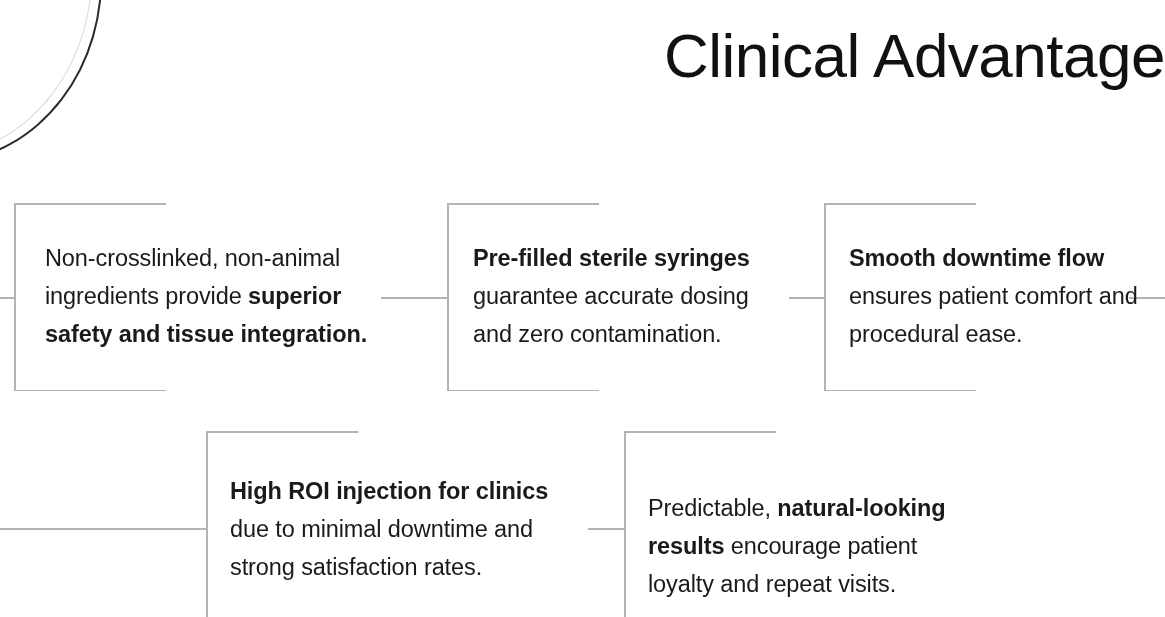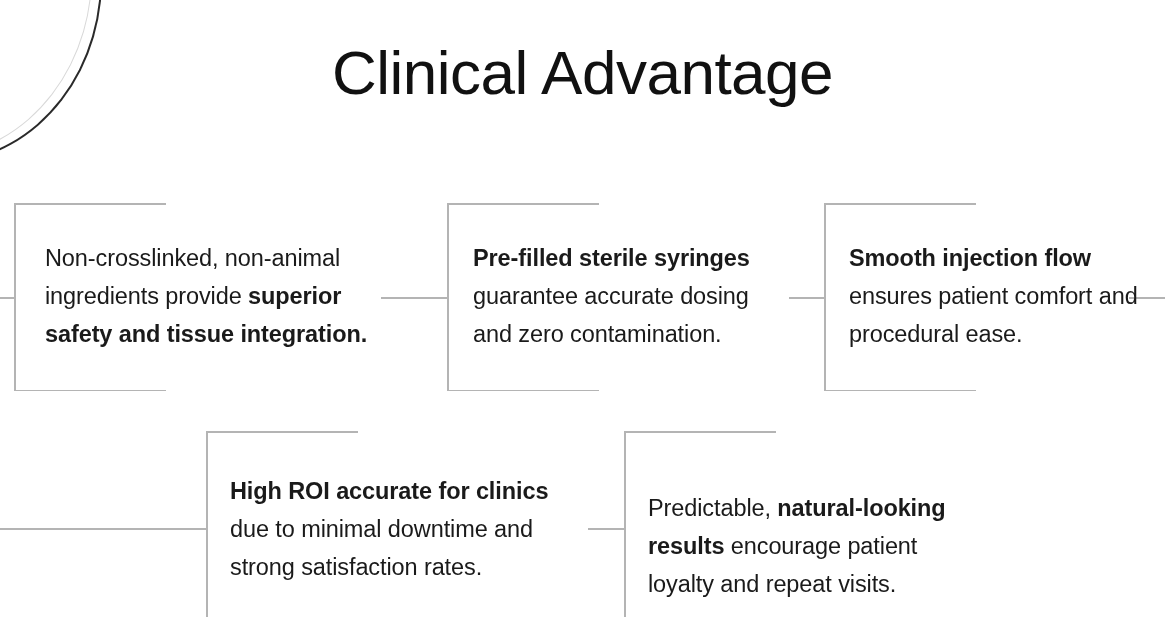--- a/index.html
+++ b/index.html
@@ -42,24 +42,24 @@
     border: 1px solid #d9d9d9;
     border-left-color: transparent;
     border-top-color: transparent;
     transform: rotate(-4deg);
     pointer-events: none;
   }
 
   
   .slide-title {
     position: absolute;
-    top: 39px;
+    top: 22px;
     left: 0;
     width: 100%;
-    text-align: center;
+    text-align: right;
     font-size: 62px;
     font-weight: 300;
     letter-spacing: -0.5px;
     color: #111111;
     line-height: 1.1;
     white-space: nowrap;
   }
 
   
   .card {
@@ -163,29 +163,29 @@
     </div>
     <div class="card-text" style="color: rgb(26, 26, 26);">Non-crosslinked, non-animal ingredients provide <b>superior safety and tissue integration.</b></div>
   </div>
 
   <div class="card" id="card-3">
     <div class="bracket">
       <div class="v" style="background: rgb(180, 180, 180);"></div>
       <div class="h-top" style="background: rgb(180, 180, 180);"></div>
       <div class="h-bot" style="background: rgb(180, 180, 180);"></div>
     </div>
-    <div class="card-text" style="color: rgb(26, 26, 26);"><b>Smooth injection flow</b> ensures patient comfort and procedural ease.</div>
+    <div class="card-text" style="color: rgb(26, 26, 26);"><b>Smooth downtime flow</b> ensures patient comfort and procedural ease.</div>
   </div>
 
   <div class="card" id="card-4">
     <div class="bracket">
       <div class="v" style="background: rgb(180, 180, 180);"></div>
       <div class="h-top" style="background: rgb(180, 180, 180);"></div>
     </div>
-    <div class="card-text" style="color: rgb(26, 26, 26);"><b>High ROI accurate for clinics</b> due to minimal downtime and strong satisfaction rates.</div>
+    <div class="card-text" style="color: rgb(26, 26, 26);"><b>High ROI injection for clinics</b> due to minimal downtime and strong satisfaction rates.</div>
   </div>
 
   <div class="card" id="card-5">
     <div class="bracket">
       <div class="v" style="background: rgb(180, 180, 180);"></div>
       <div class="h-top" style="background: rgb(180, 180, 180);"></div>
     </div>
     <div class="card-text" style="color: rgb(26, 26, 26);">Predictable, <b>natural-looking results</b> encourage patient loyalty and repeat visits.</div>
   </div>
 

